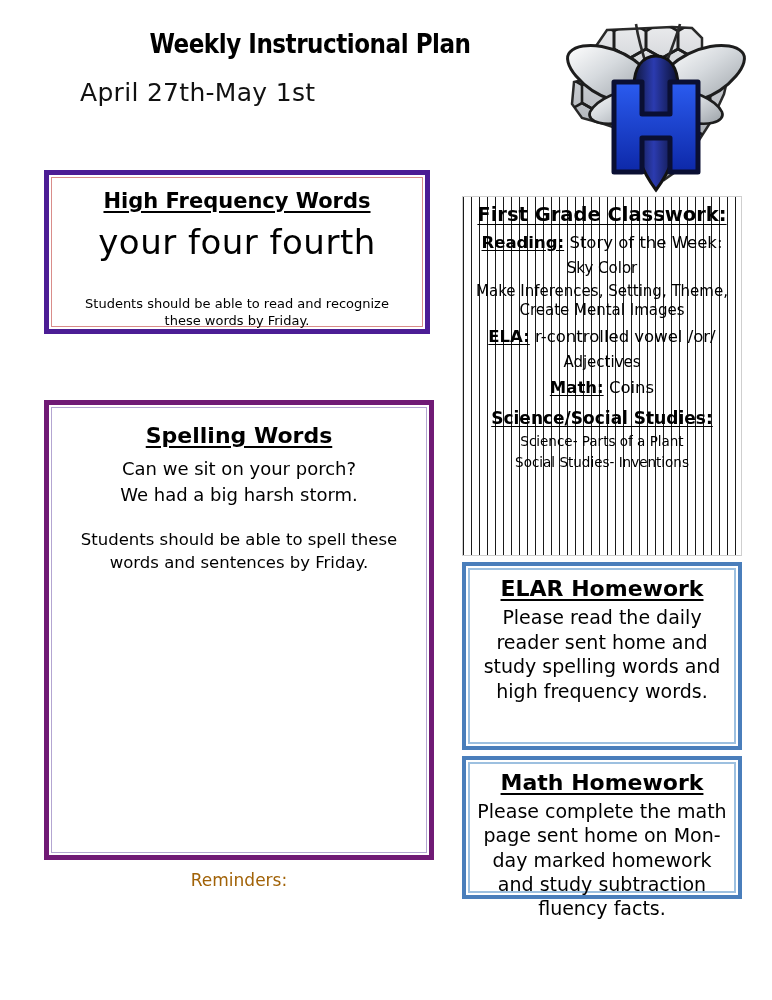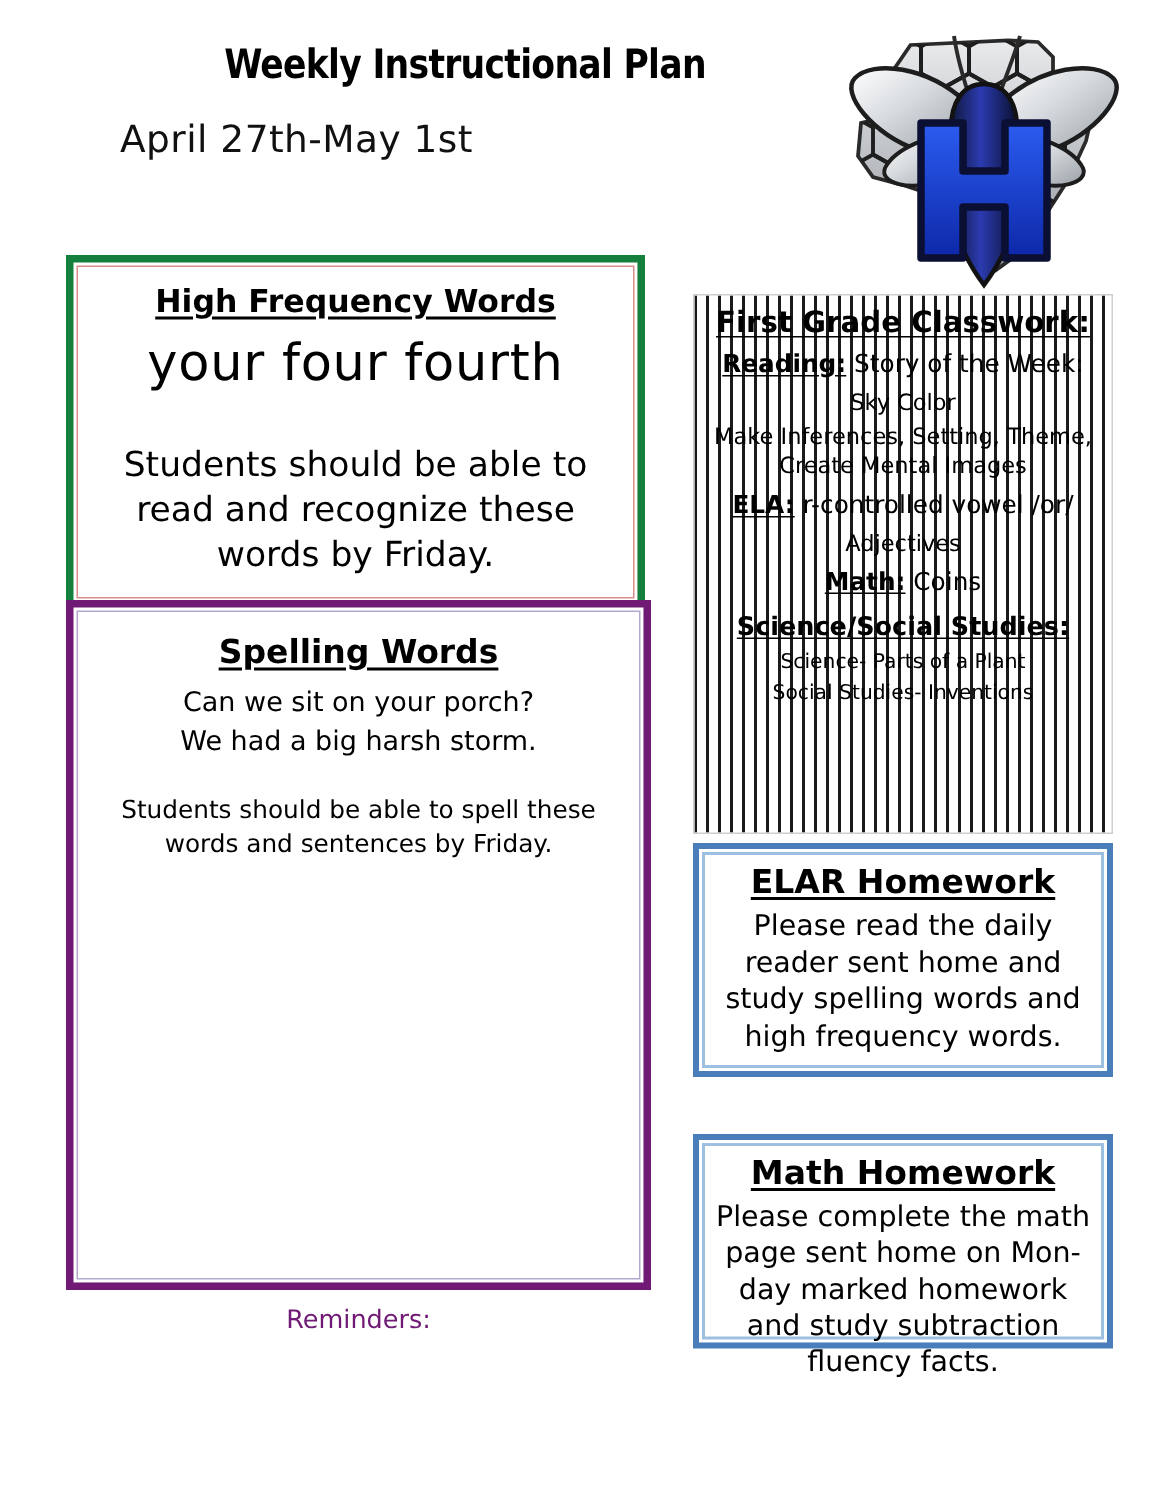--- a/index.html
+++ b/index.html
@@ -60,40 +60,40 @@
   .panel-title {
     text-align: center;
     font-weight: bold;
     color: #000;
   }
   .u { text-decoration: underline; text-underline-offset: 3px; }
 
   
   #hfw-box {
     left: 44px; top: 170px;
-    width: 386px; height: 236px;
-    border: 5px solid #15803d;
+    width: 386px; height: 164px;
+    border: 5px solid #4c1d95;
     background: #fff;
     box-shadow: inset 0 0 0 2px #ffffff, inset 0 0 0 3px #d98d8a;
     padding: 8px 10px 0 10px;
   }
   #hfw-title {
     font-size: 21px;
     margin-top: 6px;
   }
   #hfw-words {
     text-align: center;
     font-size: 34px;
     margin-top: 9px;
     letter-spacing: 0.5px;
     font-family: "DejaVu Sans", sans-serif;
   }
   #hfw-note {
     text-align: center;
-    font-size: 23px;
+    font-size: 13px;
     line-height: 1.3;
     margin-top: 34px;
     padding: 0 12px;
   }
 
   
   #sw-box {
     left: 44px; top: 400px;
     width: 390px; height: 460px;
     border: 5px solid #701a75;
@@ -133,21 +133,21 @@
     padding: 0 12px;
   }
 
   
   #reminders {
     position: absolute;
     left: 44px; top: 870px;
     width: 390px;
     text-align: center;
     font-size: 17px;
-    color: #701a75;
+    color: #a16207;
   }
 
   
   #classwork-box {
     left: 462px; top: 196px;
     width: 280px; height: 360px;
     border: 1px solid #cfcfcf;
     background-color: #ffffff;
     background-image: repeating-linear-gradient(
       to right,
@@ -163,21 +163,21 @@
   #cw-title { font-size: 19.5px; font-weight: bold; margin-top: 2px; }
   .cw-row { font-size: 16.5px; margin-top: 7px; line-height: 1.25; }
   .cw-row .lab { font-weight: bold; text-decoration: underline; text-underline-offset: 2px; }
   .cw-sub { font-size: 15px; margin-top: 5px; line-height: 1.25; }
   .cw-small { font-size: 13.5px; margin-top: 5px; }
   #cw-sshead { font-size: 17px; font-weight: bold; text-decoration: underline; text-underline-offset: 2px; margin-top: 9px; }
 
   
   #elar-box {
     left: 462px; top: 562px;
-    width: 280px; height: 156px;
+    width: 280px; height: 188px;
     border: 4px solid #4a7ebb;
     background: #fff;
     box-shadow: inset 0 0 0 2px #ffffff, inset 0 0 0 4px #9dc0e0;
     padding: 6px 8px 0 8px;
   }
   #elar-title { font-size: 22px; margin-top: 4px; }
   #elar-body {
     text-align: center;
     font-size: 19px;
     line-height: 1.3;

